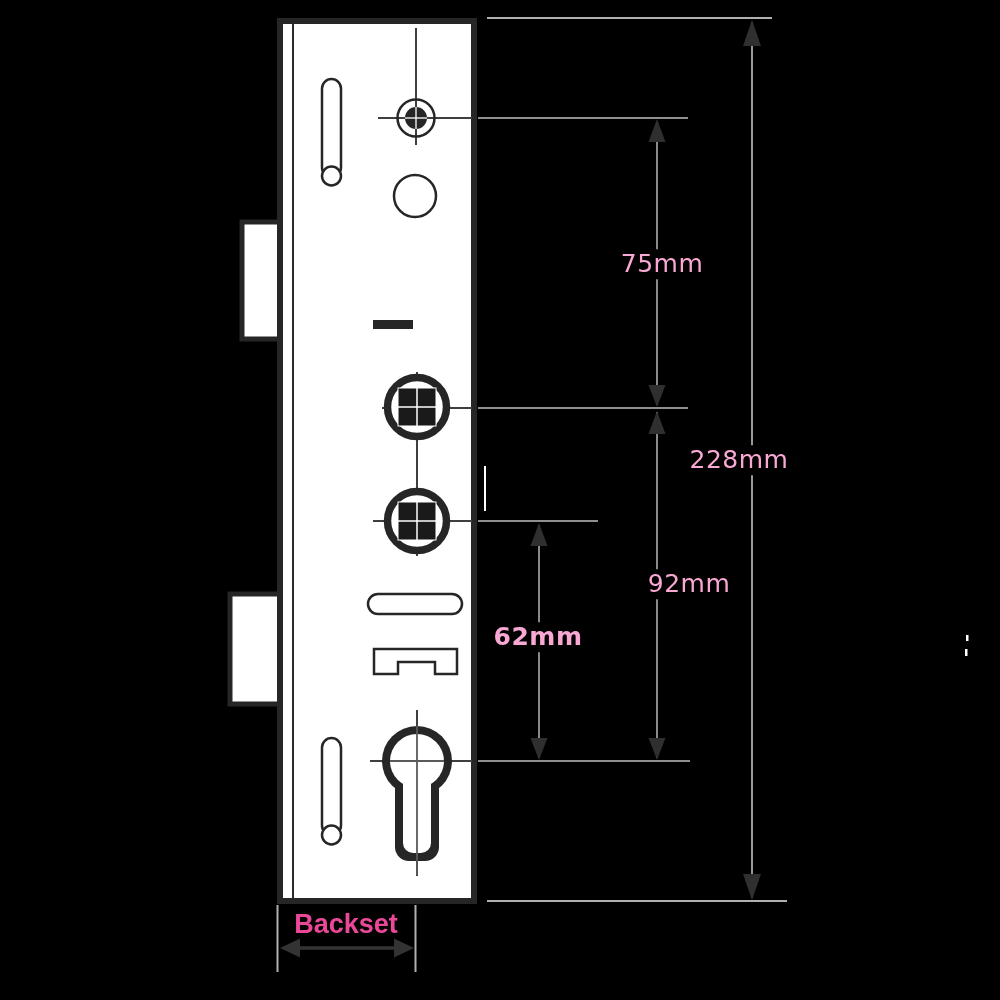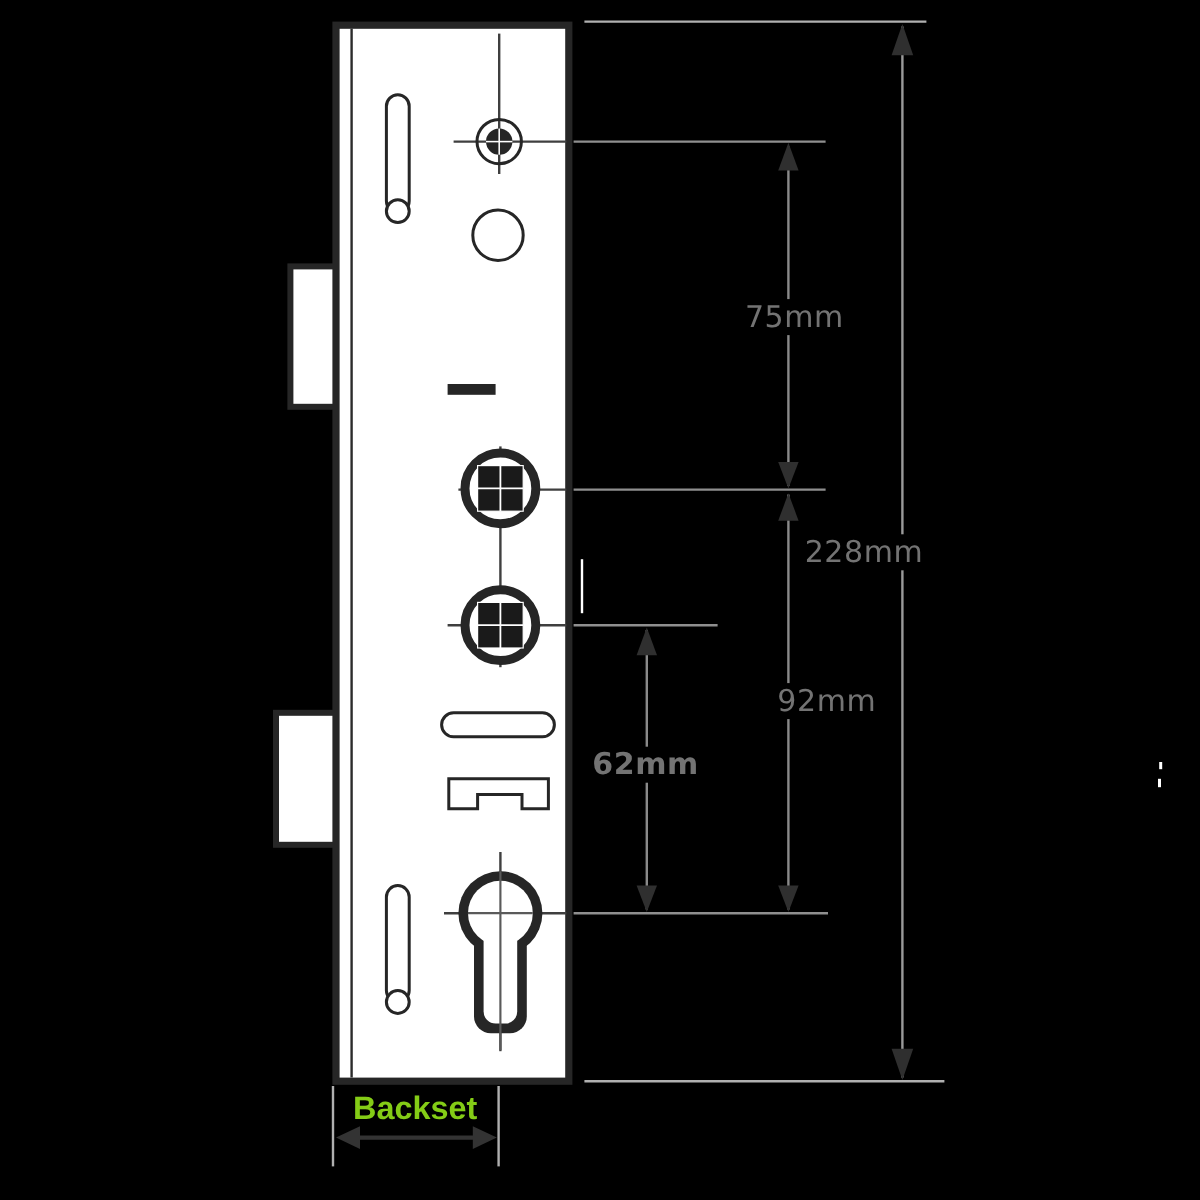--- a/index.html
+++ b/index.html
@@ -1,24 +1,24 @@
 <!DOCTYPE html>
 <html><head>
 <meta charset="utf-8">
 <style>
   html,body{margin:0;padding:0;background:#000;}
   .stage{position:relative;width:1000px;height:1000px;background:#000;overflow:hidden;
          font-family:"DejaVu Sans", sans-serif;}
   .stage svg{position:absolute;left:0;top:0;}
   .dim-label{position:absolute;transform:translate(-50%,-50%);
-             font-size:25px;letter-spacing:0.5px;color:#737373;background:#000;
+             font-size:25px;letter-spacing:0.5px;color:#f9a8d4;background:#000;
              padding:1px 4px;white-space:nowrap;line-height:1.1;}
   .backset-label{position:absolute;transform:translate(-50%,-50%);
              font-family:"Liberation Sans", sans-serif;font-weight:bold;
-             font-size:27px;color:#84cc16;background:transparent;white-space:nowrap;}
+             font-size:27px;color:#ec4899;background:transparent;white-space:nowrap;}
 </style>
 </head>
 <body>
 
 <div class="stage">
 
   <svg width="1000" height="1000" viewBox="0 0 1000 1000">
 
     <g>
       <rect x="242" y="222" width="39" height="117" fill="#ffffff" stroke="#262626" stroke-width="5"></rect>
@@ -129,15 +129,15 @@
 
     <g fill="#ffffff">
       <rect x="966" y="635" width="2.5" height="6"></rect>
       <rect x="965" y="649" width="2.5" height="7"></rect>
     </g>
   </svg>
 
   <span class="dim-label" style="left:662px;top:264px;">75mm</span>
   <span class="dim-label" style="left:689px;top:584px;">92mm</span>
   <span class="dim-label" style="left:538px;top:637px;font-weight:bold;">62mm</span>
-  <span class="dim-label" style="left:720px;top:460px;">228mm</span>
+  <span class="dim-label" style="left:739px;top:460px;">228mm</span>
   <span class="backset-label" style="left:346px;top:924px;">Backset</span>
 </div>
 
 </body></html>

